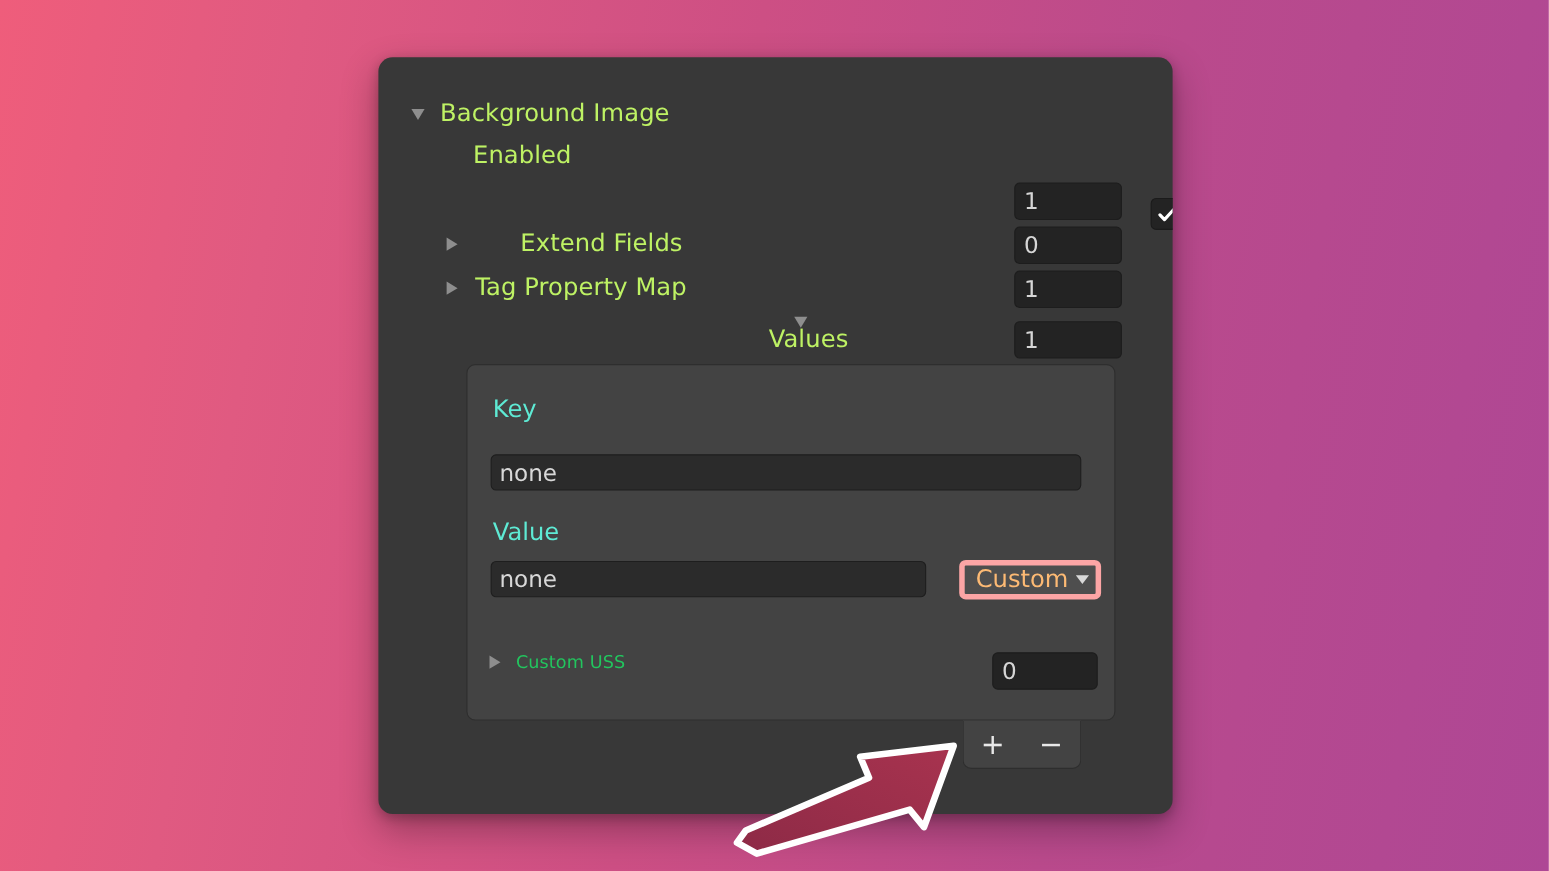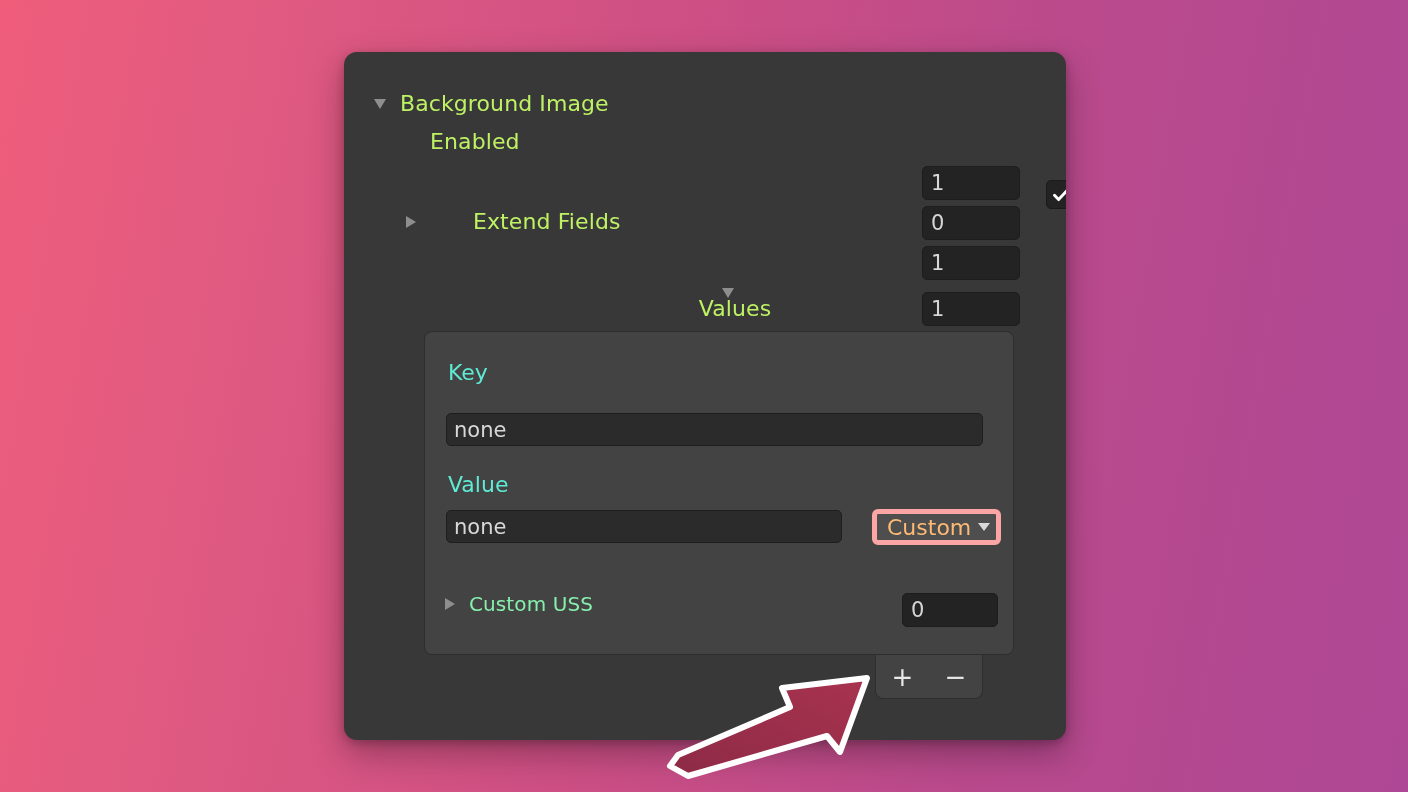--- a/index.html
+++ b/index.html
@@ -152,21 +152,21 @@
 
   
   #custom-uss-row {
     position: absolute;
     left: 20px;
     top: 262px;
     display: flex;
     align-items: center;
     gap: 14px;
   }
-  #custom-uss-row .row-label { font-size: 20px; color: #86efac; }
+  #custom-uss-row .row-label { font-size: 16px; color: #22c55e; }
 
   #custom-uss-count {
     position: absolute;
     left: 477px;   
     top: 261px;
     width: 96px;
     height: 34px;
   }
 
   
@@ -227,20 +227,26 @@
   <div class="num-field" style="left:578px; top:114px;">1</div>
 
   <div class="prop-row" style="top:150px; padding-left:62px;gap:41px;">
     <span class="tri-slot">
       <span class="tri tri-right"></span>
     </span>
     <span class="row-label">Extend Fields</span>
   </div>
   <div class="num-field" style="left:578px; top:154px;">0</div>
 
+  <div class="prop-row" style="top:190px; padding-left:62px;">
+    <span class="tri-slot">
+      <span class="tri tri-right"></span>
+    </span>
+    <span class="row-label">Tag Property Map</span>
+  </div>
   <div class="num-field" style="left:578px; top:194px;">1</div>
 
   <div class="prop-row" style="top:236px; padding-left:60px;flex-direction:column;">
     <span class="tri-slot">
       <span class="tri tri-down"></span>
     </span>
     <span class="row-label">Values</span>
   </div>
   <div class="num-field" style="left:578px; top:240px;">1</div>
 

